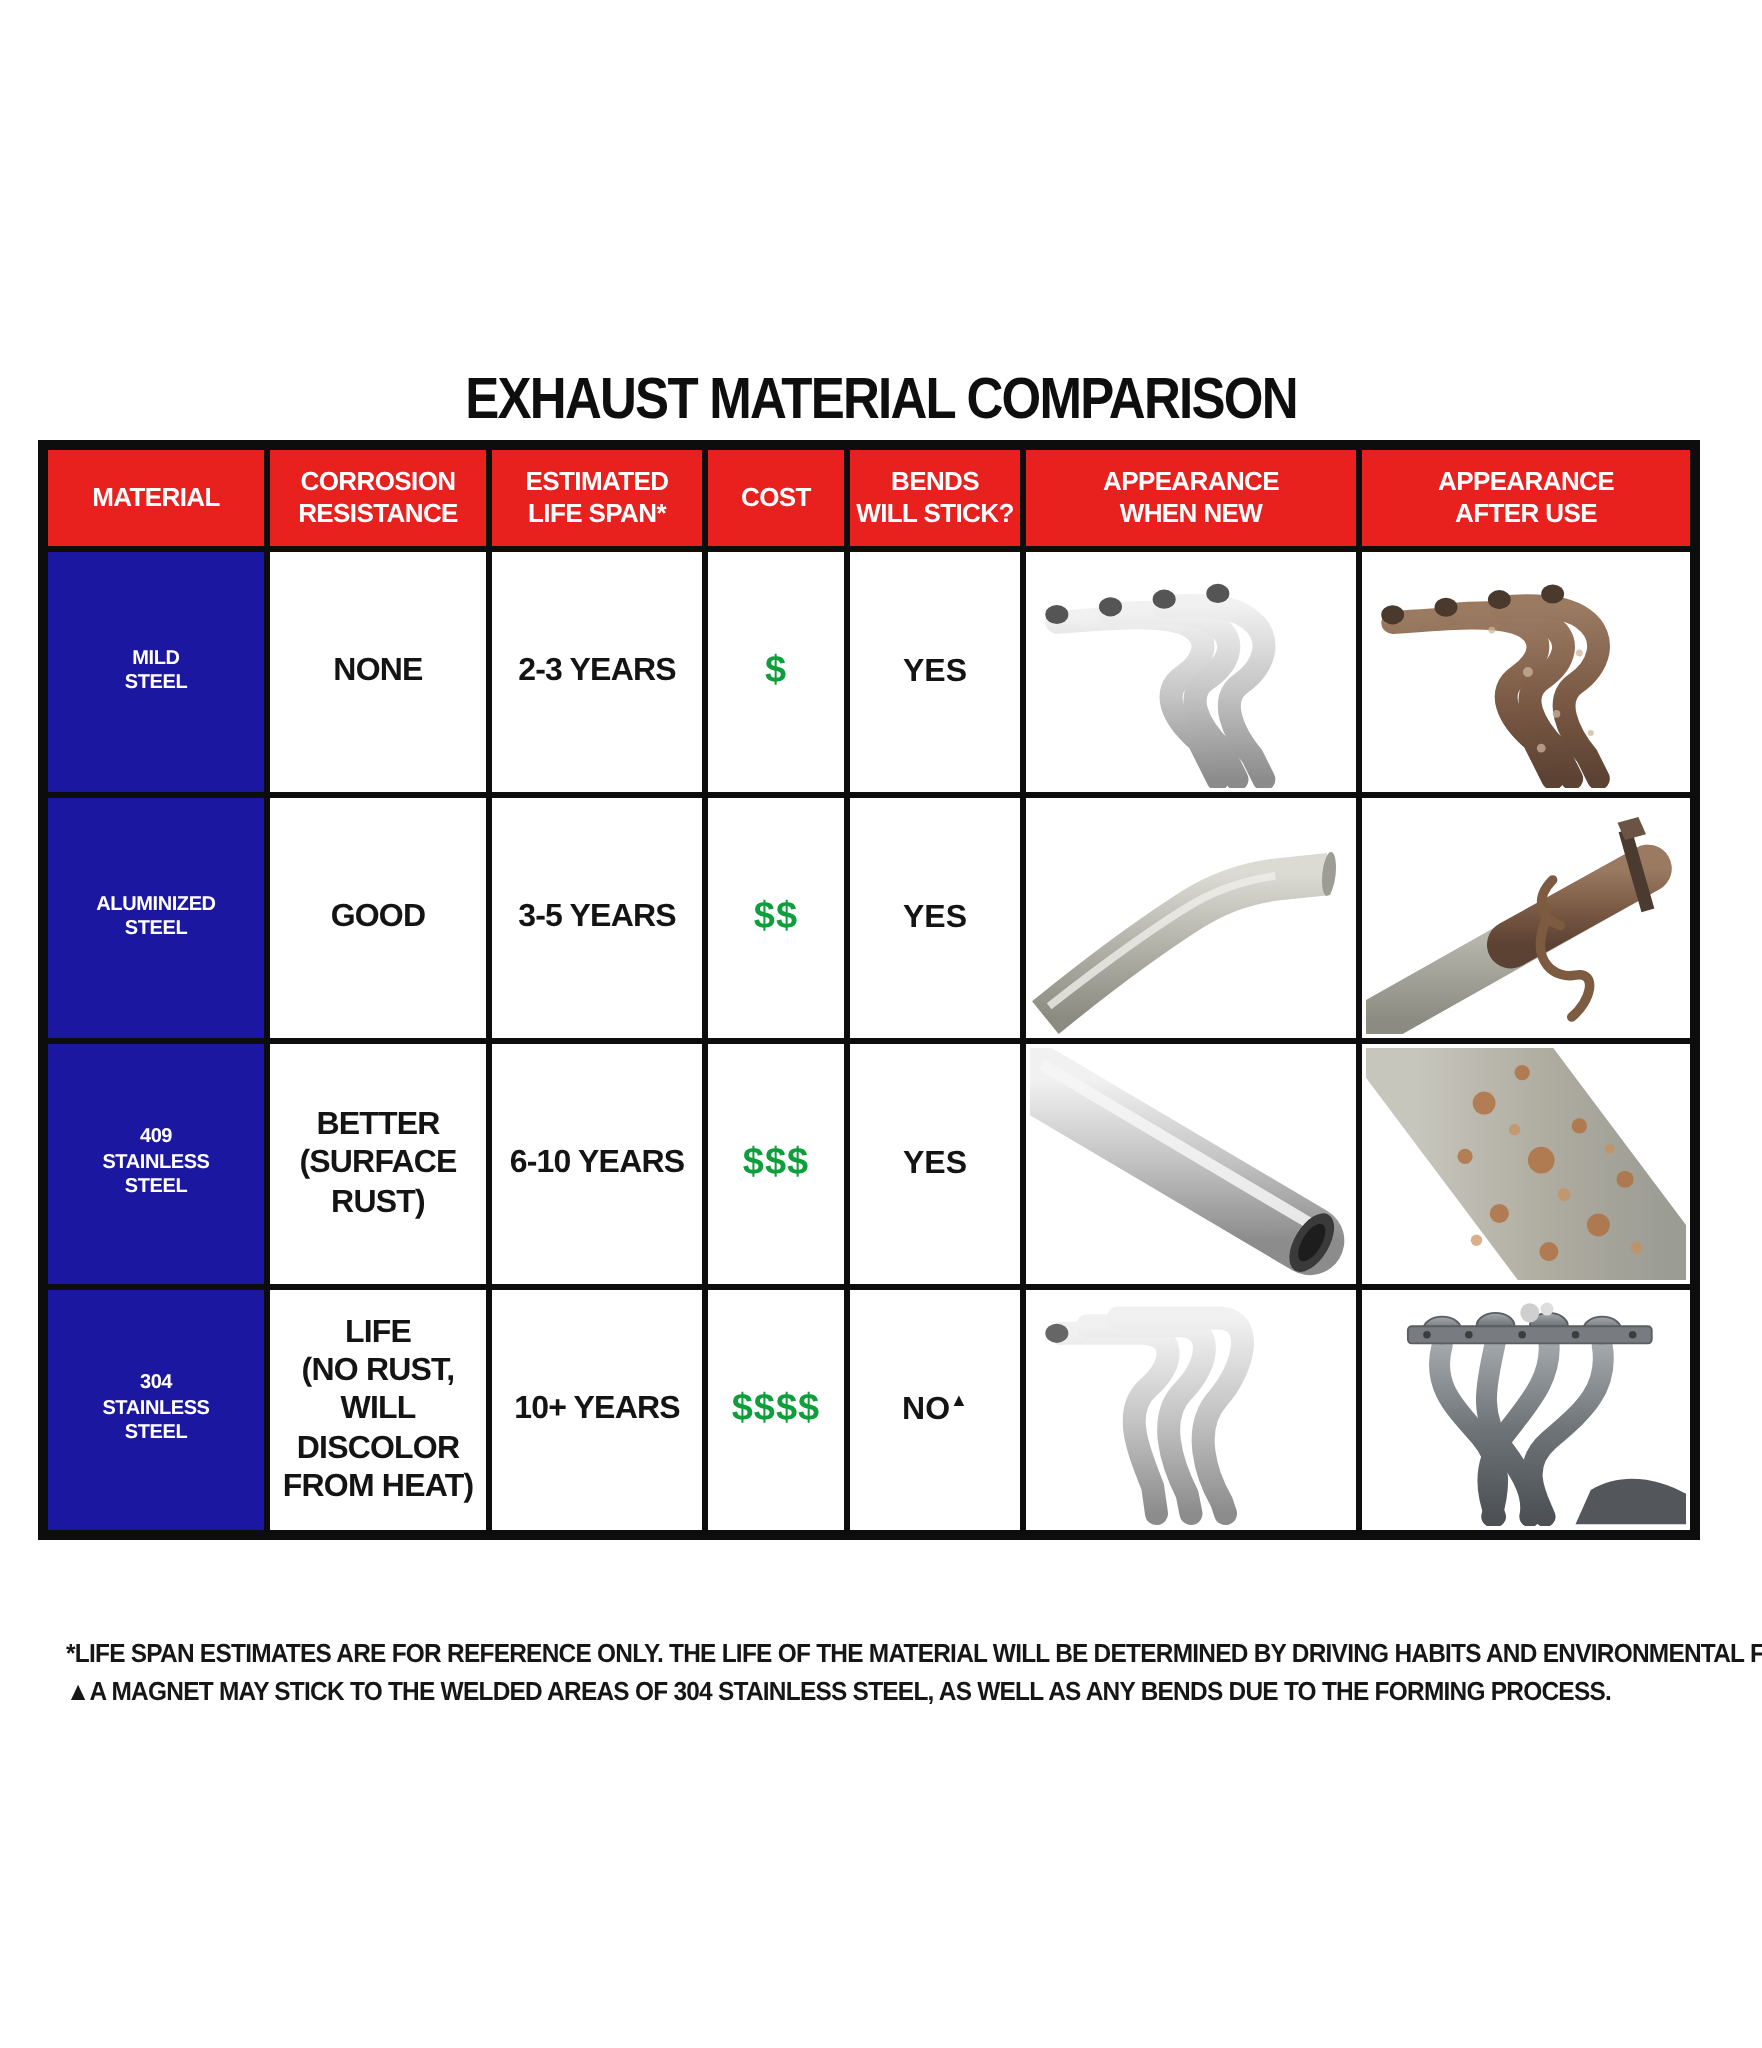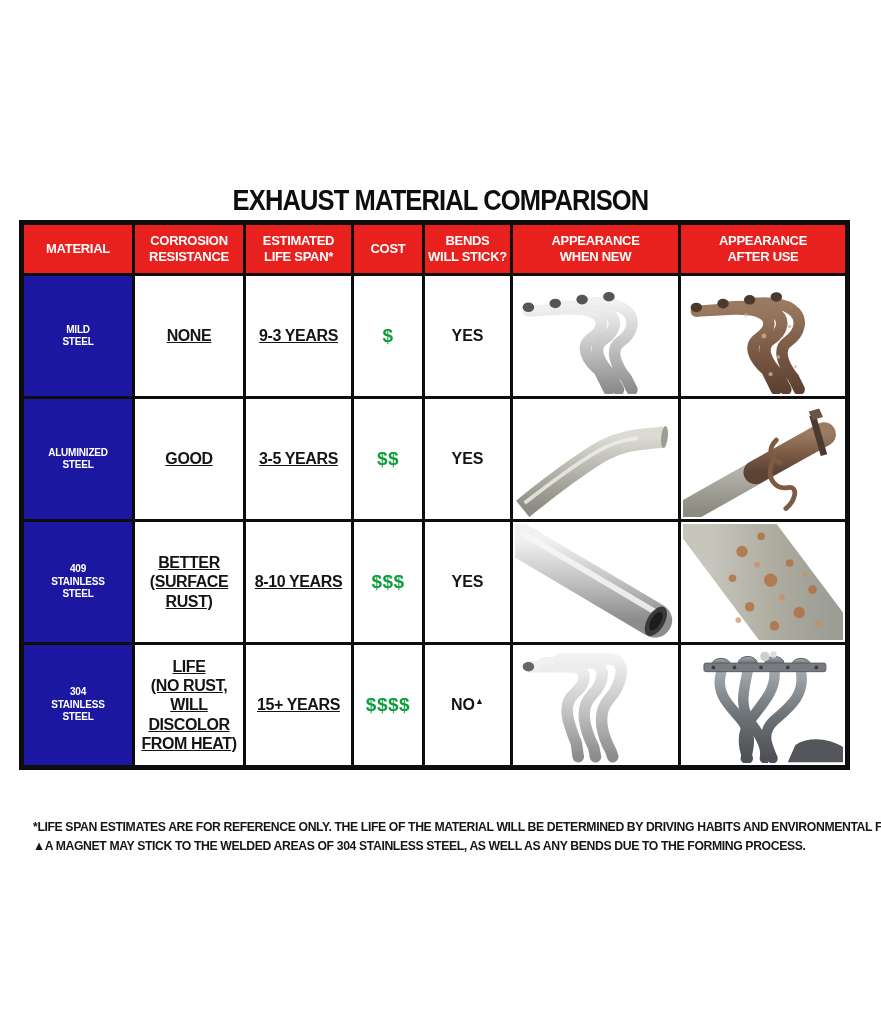--- a/index.html
+++ b/index.html
@@ -18,21 +18,21 @@
     vertical-align:middle; overflow:hidden; }
 
   th.hdr { background:#e8201e; color:#ffffff; font-size:13px; font-weight:800;
     line-height:1.2; white-space:pre-line; height:52px; padding:4px 1px;
     letter-spacing:-0.3px; }
 
   tr.body-row { height:123px; }
   td.material { background:#1c17a1; color:#ffffff; font-size:10px; font-weight:800;
     line-height:1.25; white-space:pre-line; letter-spacing:-0.2px; }
   td.plain { background:#ffffff; color:#141414; font-size:16px; font-weight:800;
-    line-height:1.2; white-space:pre-line; letter-spacing:-0.4px;text-decoration:underline; }
+    line-height:1.2; white-space:pre-line; letter-spacing:-0.4px; }
   td.cost { background:#ffffff; color:#0f9e3c; font-size:19px; font-weight:800;
     letter-spacing:0.5px; }
   td.magnet { background:#ffffff; color:#141414; font-size:16px; font-weight:800; }
   td.magnet sup { font-size:9px; vertical-align:super; }
 
   td.photo { background:#ffffff; padding:2px; }
   td.photo svg { display:block; width:100%; height:116px; }
 
   .footnotes { position:absolute; top:818px; left:33px; width:848px;
     color:#161616; font-size:13px; font-weight:800; line-height:1.45;
@@ -101,21 +101,21 @@
         <th class="hdr">APPEARANCE
 AFTER USE</th>
       </tr>
     </thead>
     <tbody>
 
       <tr class="body-row">
         <td class="material">MILD
 STEEL</td>
         <td class="plain">NONE</td>
-        <td class="plain">9-3 YEARS</td>
+        <td class="plain">2-3 YEARS</td>
         <td class="cost">$</td>
         <td class="magnet"><span>YES</span><sup></sup></td>
         <td class="photo">
           <svg viewBox="0 0 168 120" preserveAspectRatio="xMidYMid meet">
             <g stroke="url(#gSilver)" stroke-width="12" fill="none" stroke-linecap="round">
               <path d="M14 34 C44 32 64 30 78 34 C96 40 92 54 80 62 C68 70 74 84 88 96 L98 116"></path>
               <path d="M42 30 C64 28 84 28 94 34 C110 42 104 56 92 64 C80 72 88 88 100 100 L108 116"></path>
               <path d="M70 26 C90 24 106 26 114 32 C128 42 122 58 110 66 C98 74 106 92 116 104 L122 116"></path>
             </g>
             <g fill="#555">
@@ -177,21 +177,21 @@
         </td>
       </tr>
 
       <tr class="body-row">
         <td class="material">409
 STAINLESS
 STEEL</td>
         <td class="plain">BETTER
 (SURFACE
 RUST)</td>
-        <td class="plain">8-10 YEARS</td>
+        <td class="plain">6-10 YEARS</td>
         <td class="cost">$$$</td>
         <td class="magnet"><span>YES</span><sup></sup></td>
         <td class="photo">
           <svg viewBox="0 0 168 120" preserveAspectRatio="xMidYMid meet">
             <path d="M4 16 L146 100" stroke="url(#gSilver)" stroke-width="36" fill="none" stroke-linecap="round"></path>
             <path d="M6 8 L146 91" stroke="#f6f6f6" stroke-width="6" fill="none" opacity="0.85"></path>
             <ellipse cx="147" cy="101" rx="9" ry="17" transform="rotate(31 147 101)" fill="#3a3a3a"></ellipse>
             <ellipse cx="147" cy="101" rx="5" ry="11" transform="rotate(31 147 101)" fill="#1d1d1d"></ellipse>
           </svg>
         </td>
@@ -221,21 +221,21 @@
       </tr>
 
       <tr class="body-row">
         <td class="material">304
 STAINLESS
 STEEL</td>
         <td class="plain">LIFE
 (NO RUST,
 WILL DISCOLOR
 FROM HEAT)</td>
-        <td class="plain">15+ YEARS</td>
+        <td class="plain">10+ YEARS</td>
         <td class="cost">$$$$</td>
         <td class="magnet"><span>NO</span><sup>▲</sup></td>
         <td class="photo">
           <svg viewBox="0 0 168 120" preserveAspectRatio="xMidYMid meet">
             <g stroke="url(#gSilver)" stroke-width="12" fill="none" stroke-linecap="round">
               <path d="M16 20 H58 C76 20 76 36 62 48 C48 60 56 80 64 100 L66 114"></path>
               <path d="M30 16 H78 C96 16 94 36 80 50 C66 64 74 88 82 104 L84 114"></path>
               <path d="M46 12 H98 C118 12 112 38 98 54 C84 70 92 94 100 108 L102 114"></path>
             </g>
             <ellipse cx="14" cy="20" rx="6" ry="5" fill="#666"></ellipse>

